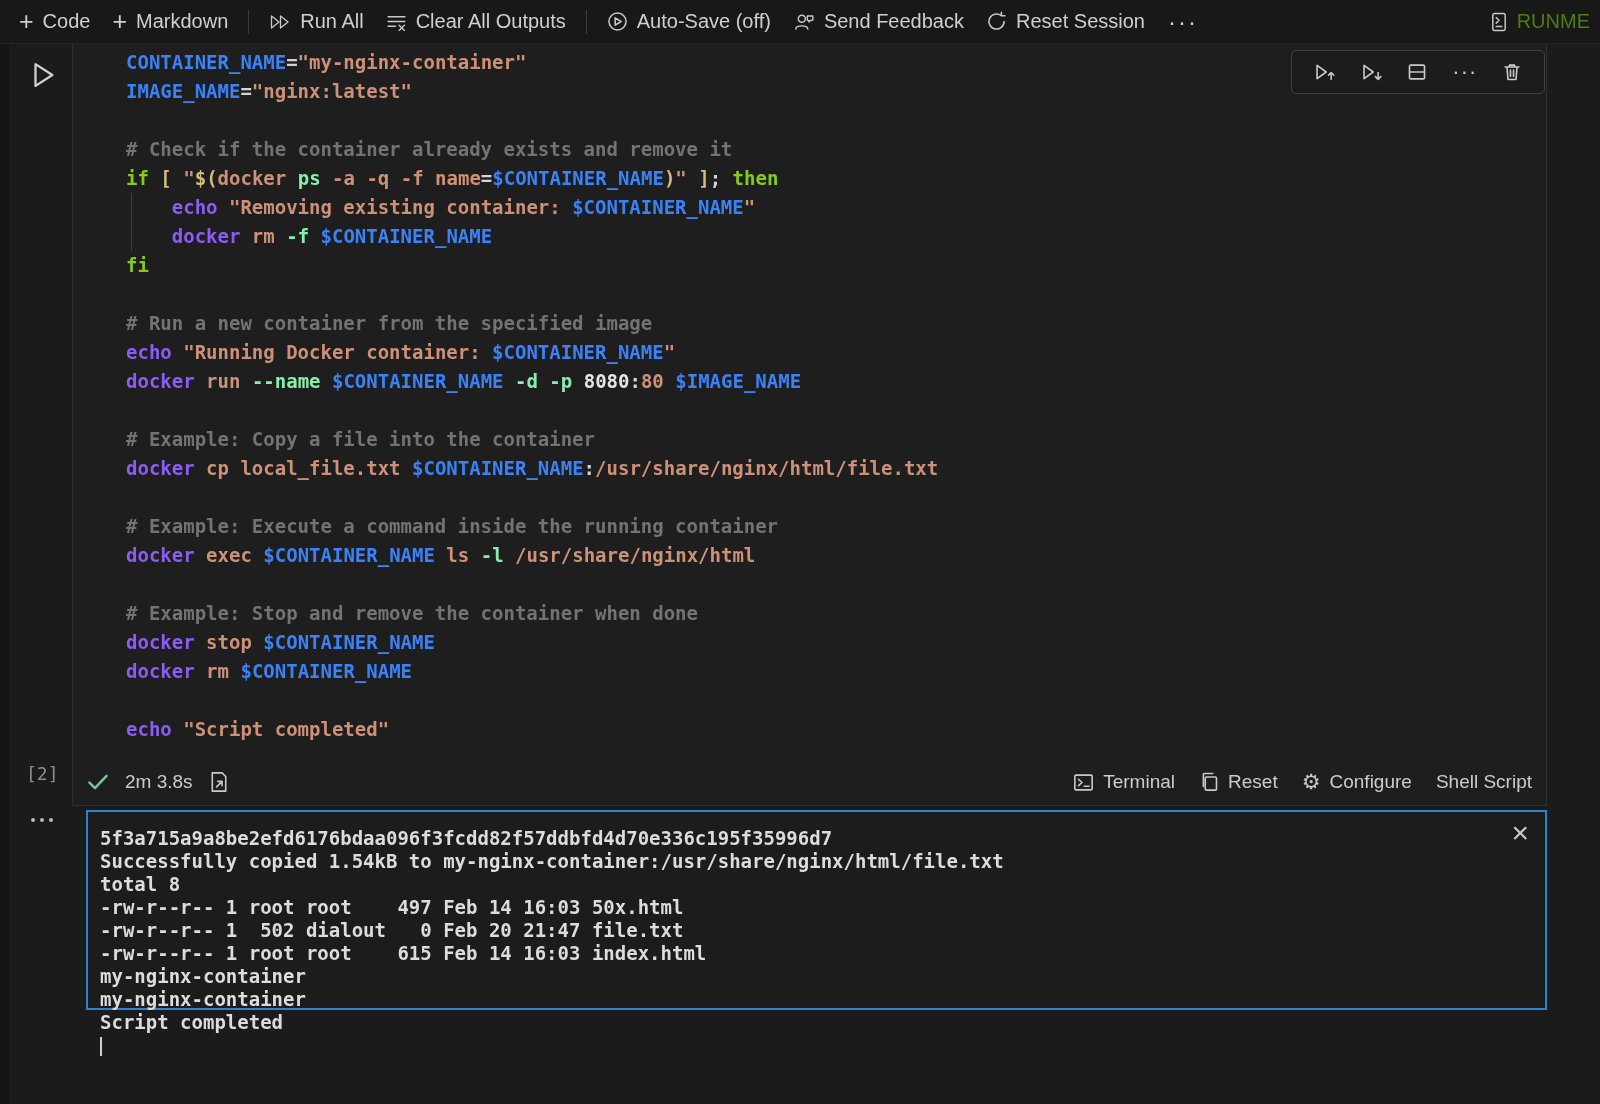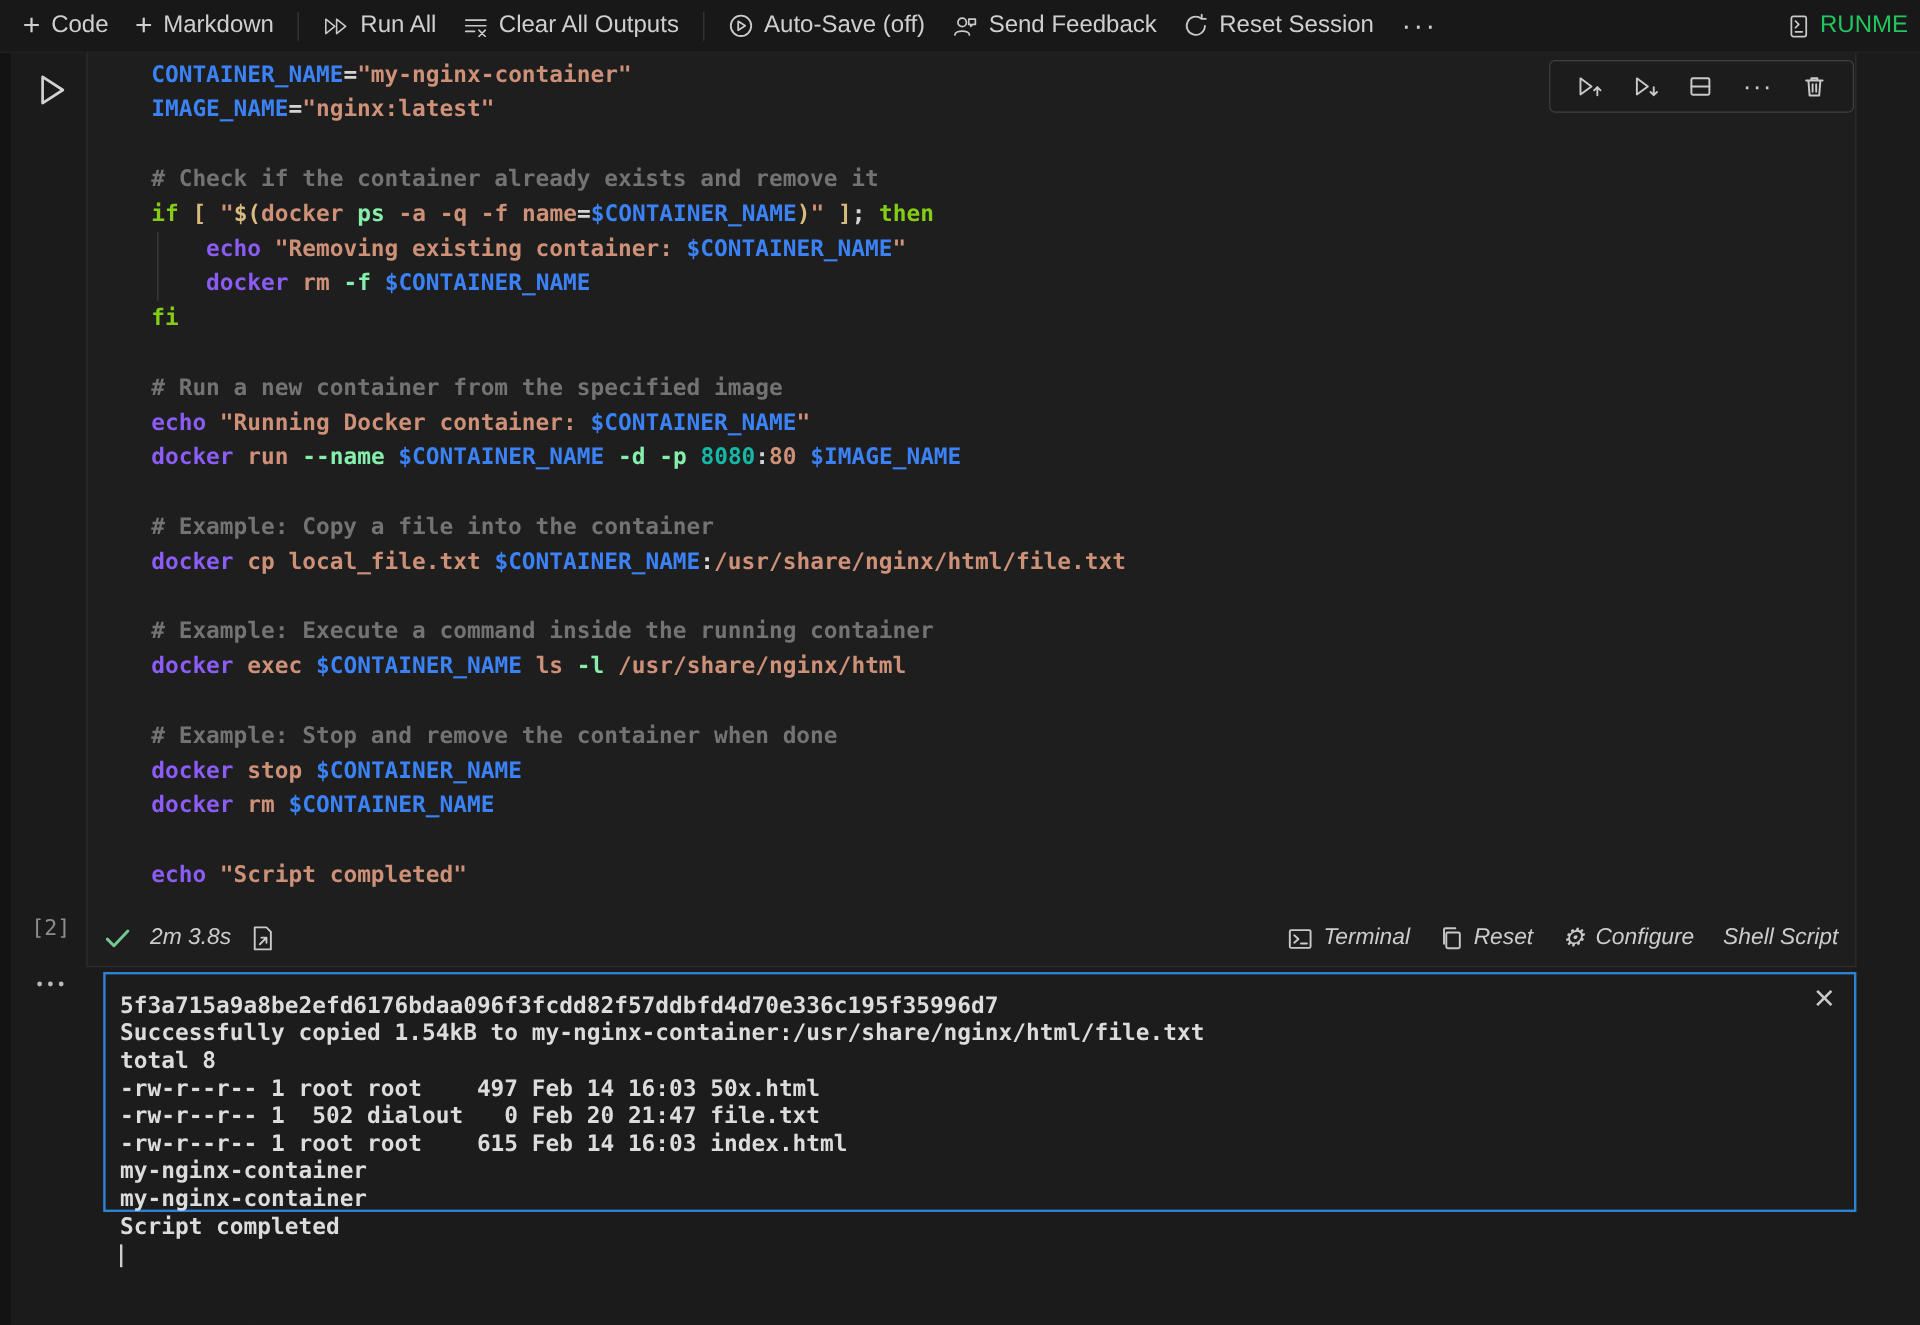--- a/index.html
+++ b/index.html
@@ -11,51 +11,51 @@
   
   .toolbar{position:absolute;top:0;left:0;right:0;height:44px;background:#181818;
            border-bottom:1px solid #252525;display:flex;align-items:center;
            padding:0 10px 0 8px;color:#cfcfcf;font-size:20px;z-index:20;box-sizing:border-box;}
   .tb-btn{display:flex;align-items:center;gap:9px;background:none;border:none;color:#cfcfcf;
           font:inherit;padding:4px 11px;cursor:pointer;white-space:nowrap;}
   .tb-plus{font-size:25px;font-weight:300;line-height:18px;margin-top:-2px;}
   .tb-sep{width:1px;height:24px;background:#3a3a3a;margin:0 9px;}
   .tb-spacer{flex:1;}
   .tb-dots{font-size:24px;letter-spacing:2px;padding:0 12px;color:#cfcfcf;background:none;border:none;cursor:pointer;}
-  .brand{display:flex;align-items:center;gap:9px;font-size:20px;color:#22c55e;padding-right:0px;}
+  .brand{display:flex;align-items:center;gap:9px;font-size:20px;color:#4d7c0f;padding-right:0px;}
 
   
   .left-strip{position:absolute;left:0;top:44px;width:9px;height:1060px;background:#131313;}
   .run-cell-btn{position:absolute;left:28px;top:58px;width:34px;height:34px;background:none;border:none;cursor:pointer;padding:0;}
   .exec-count{position:absolute;left:26px;top:763px;color:#8d8d8d;font-size:18px;
               font-family:"DejaVu Sans Mono",monospace;}
   .out-kebab{position:absolute;left:27px;top:814px;display:flex;gap:5px;background:none;border:none;cursor:pointer;padding:4px;}
   .out-kebab i{width:4px;height:4px;border-radius:50%;background:#b9b9b9;display:block;}
 
   
   .cell{position:absolute;left:72px;top:26px;width:1475px;height:780px;background:#1e1e1e;
         border:1px solid #2e2e2e;box-sizing:border-box;z-index:1;}
   .code-wrap{position:absolute;left:0;top:0;right:0;bottom:52px;}
   pre.code{position:absolute;left:53px;top:21px;margin:0;white-space:pre;
            font-family:"DejaVu Sans Mono",monospace;font-size:19px;line-height:29px;font-weight:bold;color:#d4d4d4;}
   .indent-guide{position:absolute;left:58px;top:166px;width:1px;height:58px;background:#3f3f3f;}
   .tok-fg{color:#d4d4d4}.tok-var{color:#3b82f6}.tok-str{color:#CE9178}.tok-cmd{color:#8b5cf6}
-  .tok-kw{color:#84cc16}.tok-com{color:#737373}.tok-flag{color:#86efac}.tok-num{color:#14b8a6}
+  .tok-kw{color:#84cc16}.tok-com{color:#737373}.tok-flag{color:#86efac}.tok-num{color:#e5e5e5}
   .tok-brk{color:#D7BA7D}
 
   
   .cell-toolbar{position:absolute;top:23px;right:1px;width:252px;height:42px;background:#1c1c1c;
                 border:1px solid #404040;border-radius:5px;display:flex;align-items:center;
                 justify-content:space-evenly;z-index:5;}
   .ct-btn{background:none;border:none;padding:3px;cursor:pointer;}
   .ct-dots{color:#c9c9c9;font-size:22px;letter-spacing:1px;line-height:10px;}
 
   
   .status{position:absolute;left:0;right:0;bottom:0;height:46px;display:flex;align-items:center;
-          padding:0 8px 0 14px;color:#cccccc;font-size:19px;box-sizing:border-box;font-style:italic;}
+          padding:0 8px 0 14px;color:#cccccc;font-size:19px;box-sizing:border-box;}
   .st-item{display:flex;align-items:center;gap:9px;background:none;border:none;color:#cccccc;
            font:inherit;cursor:pointer;white-space:nowrap;}
   .st-left{display:flex;align-items:center;gap:16px;}
   .st-right{margin-left:auto;display:flex;align-items:center;gap:12px;}
   .gear-glyph{font-size:21px;line-height:20px;color:#c9c9c9;}
 
   
   .output{position:absolute;left:86px;top:810px;width:1461px;height:200px;background:#1c1c1c;
           border:2px solid #2E82D4;box-sizing:border-box;z-index:2;}
   pre.out{margin:0;padding:15px 46px 0 12px;white-space:pre;font-family:"DejaVu Sans Mono",monospace;

